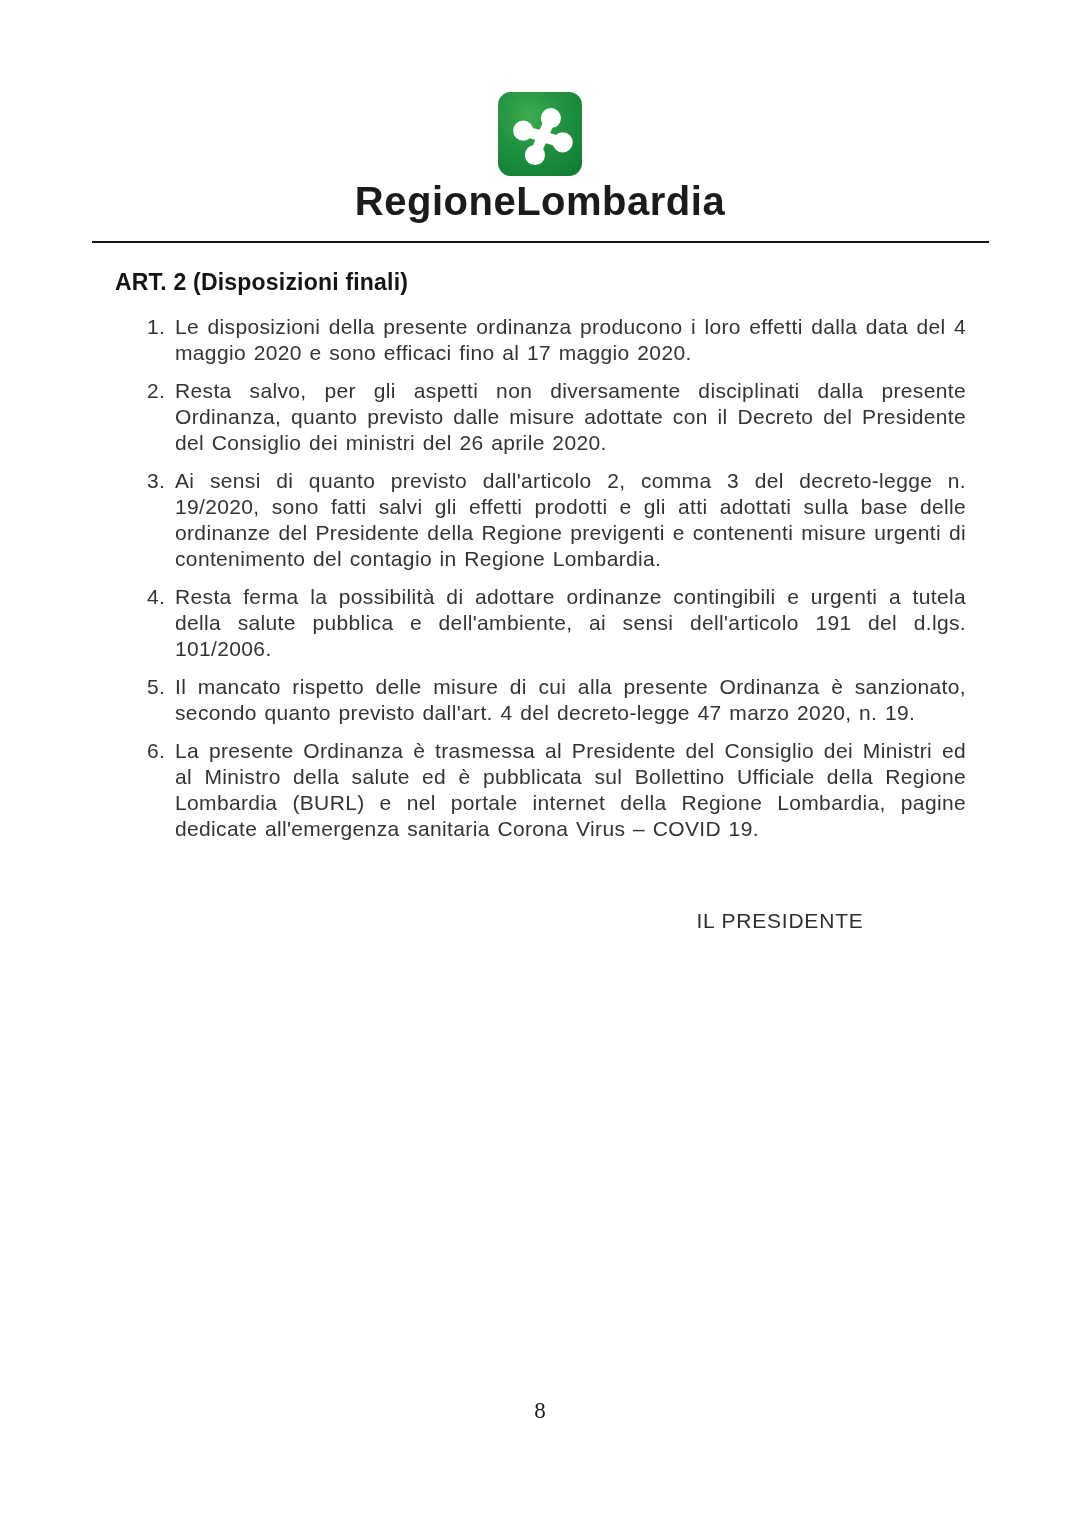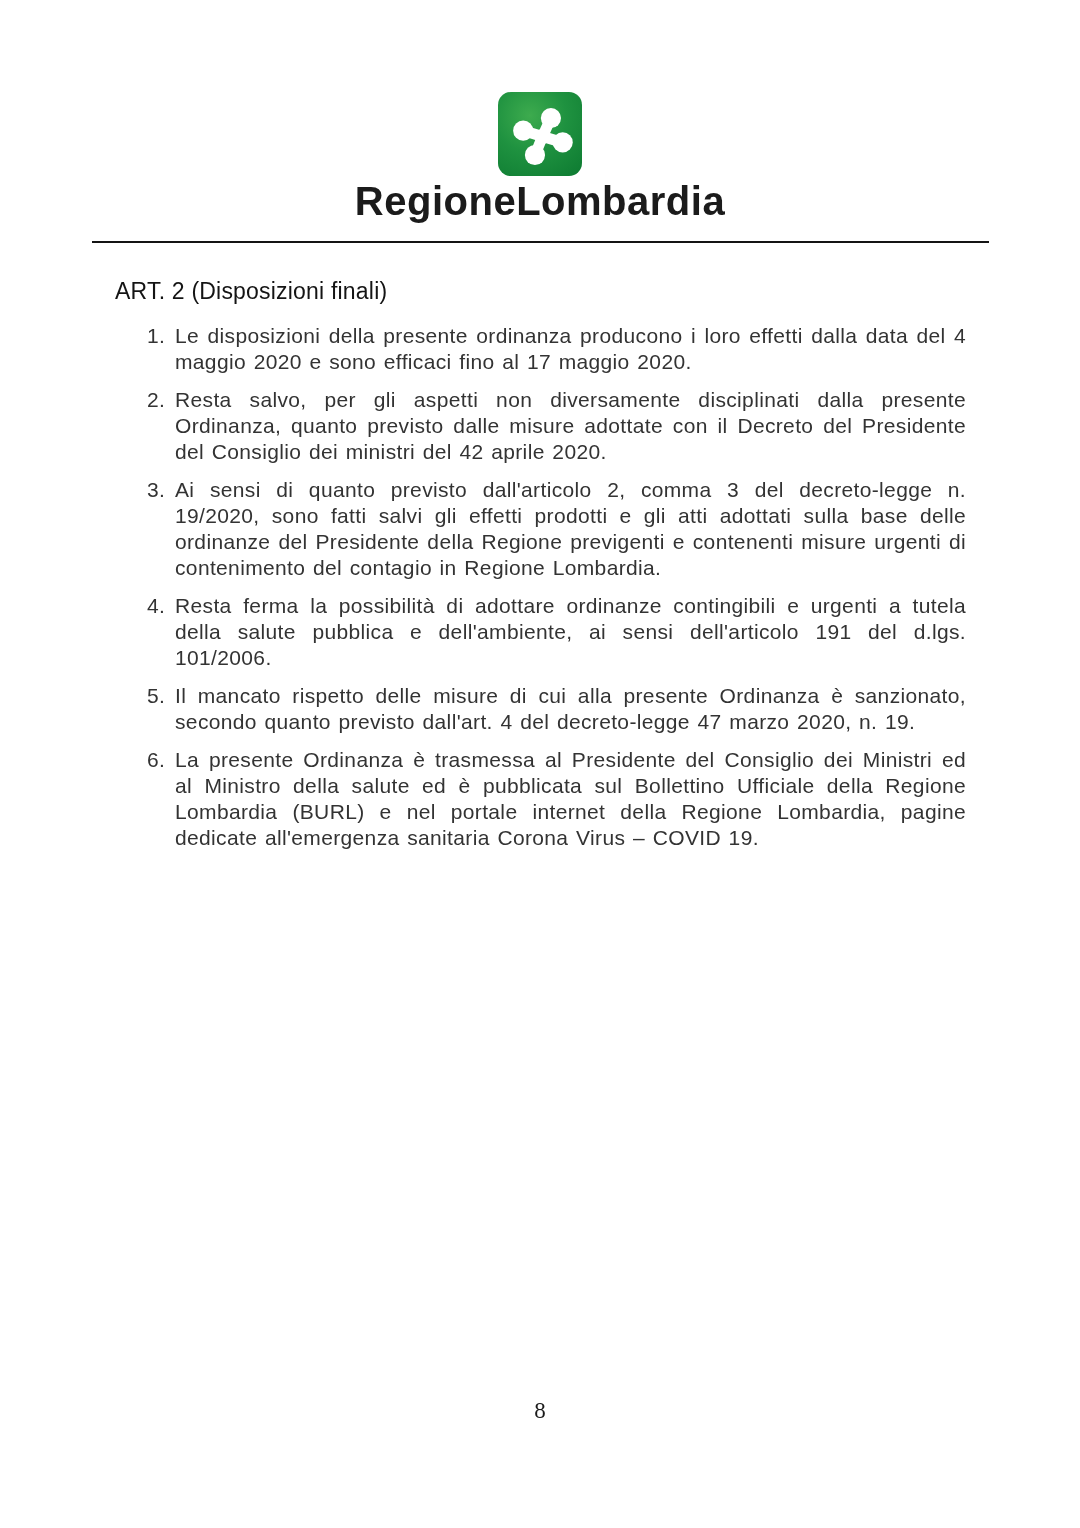--- a/index.html
+++ b/index.html
@@ -32,24 +32,24 @@
     color: #1b1b1b;
   }
   .rule {
     width: 897px;
     margin: 17px auto 0;
     border-top: 2px solid #141414;
   }
   
   .content { padding: 0 102px 0 103px; }
   .art-heading {
-    margin-top: 34px;
+    margin-top: 25px;
     font-size: 23px;
     line-height: 28px;
-    font-weight: normal;
+    font-weight: bold;
     letter-spacing: 0.2px;
     color: #141414;
   }
   .items { margin-top: 18px; list-style: none; }
   .item {
     display: flex;
     padding-left: 32px;
     margin-bottom: 12px;
     font-size: 21px;
     line-height: 26px;
@@ -116,41 +116,42 @@
 
     <h1 class="art-heading">ART. 2 (Disposizioni finali)</h1>
 
     <ol class="items">
       <li class="item">
         <span class="num">1.</span>
         <p class="txt">Le disposizioni della presente ordinanza producono i loro effetti dalla data del 4 maggio 2020 e sono efficaci fino al 17 maggio 2020.</p>
       </li>
       <li class="item">
         <span class="num">2.</span>
-        <p class="txt">Resta salvo, per gli aspetti non diversamente disciplinati dalla presente Ordinanza, quanto previsto dalle misure adottate con il Decreto del Presidente del Consiglio dei ministri del 42 aprile 2020.</p>
+        <p class="txt">Resta salvo, per gli aspetti non diversamente disciplinati dalla presente Ordinanza, quanto previsto dalle misure adottate con il Decreto del Presidente del Consiglio dei ministri del 26 aprile 2020.</p>
       </li>
       <li class="item">
         <span class="num">3.</span>
         <p class="txt">Ai sensi di quanto previsto dall'articolo 2, comma 3 del decreto-legge n. 19/2020, sono fatti salvi gli effetti prodotti e gli atti adottati sulla base delle ordinanze del Presidente della Regione previgenti e contenenti misure urgenti di contenimento del contagio in Regione Lombardia.</p>
       </li>
       <li class="item">
         <span class="num">4.</span>
         <p class="txt">Resta ferma la possibilità di adottare ordinanze contingibili e urgenti a tutela della salute pubblica e dell'ambiente, ai sensi dell'articolo 191 del d.lgs. 101/2006.</p>
       </li>
       <li class="item">
         <span class="num">5.</span>
         <p class="txt">Il mancato rispetto delle misure di cui alla presente Ordinanza è sanzionato, secondo quanto previsto dall'art. 4 del decreto-legge 47 marzo 2020, n. 19.</p>
       </li>
       <li class="item">
         <span class="num">6.</span>
         <p class="txt">La presente Ordinanza è trasmessa al Presidente del Consiglio dei Ministri ed al Ministro della salute ed è pubblicata sul Bollettino Ufficiale della Regione Lombardia (BURL) e nel portale internet della Regione Lombardia, pagine dedicate all'emergenza sanitaria Corona Virus – COVID 19.</p>
       </li>
     </ol>
 
     <div class="signature">
+      <div>IL PRESIDENTE</div>
     </div>
 
 
   </div>
 
   <div class="page-number">8</div>
 
 </div>
 
 </body></html>

